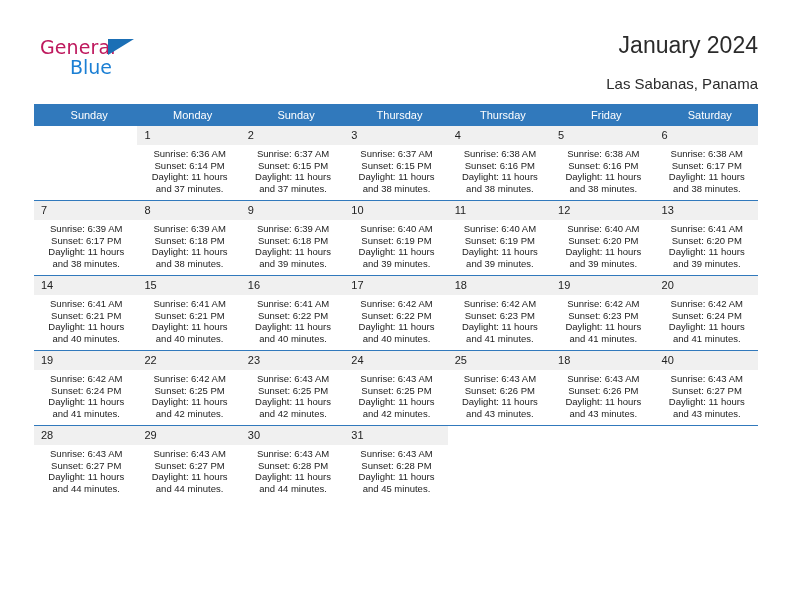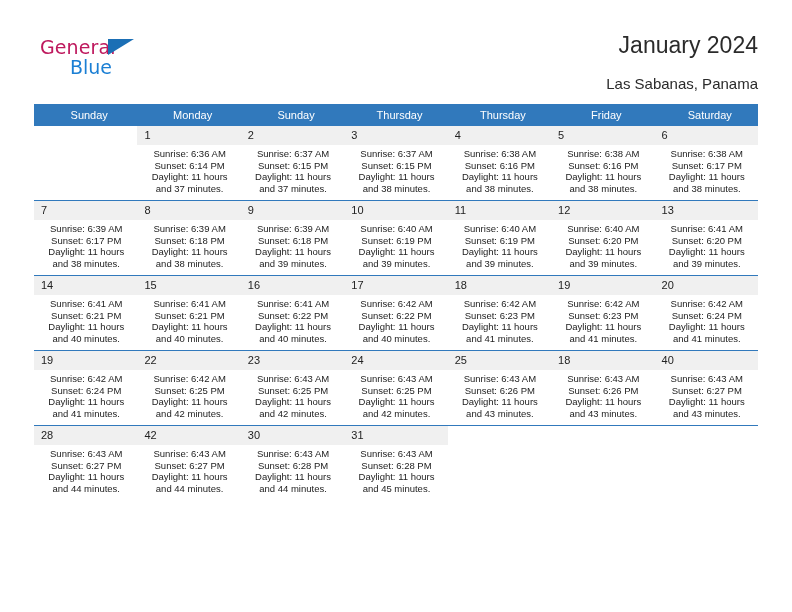--- a/index.html
+++ b/index.html
@@ -435,21 +435,21 @@
             <td>
               <div class="daynum">28</div>
               <div class="cell-body">
                 <div>Sunrise: 6:43 AM</div>
                 <div>Sunset: 6:27 PM</div>
                 <div>Daylight: 11 hours</div>
                 <div>and 44 minutes.</div>
               </div>
             </td>
             <td>
-              <div class="daynum">42</div>
+              <div class="daynum">29</div>
               <div class="cell-body">
                 <div>Sunrise: 6:43 AM</div>
                 <div>Sunset: 6:27 PM</div>
                 <div>Daylight: 11 hours</div>
                 <div>and 44 minutes.</div>
               </div>
             </td>
             <td>
               <div class="daynum">30</div>
               <div class="cell-body">

